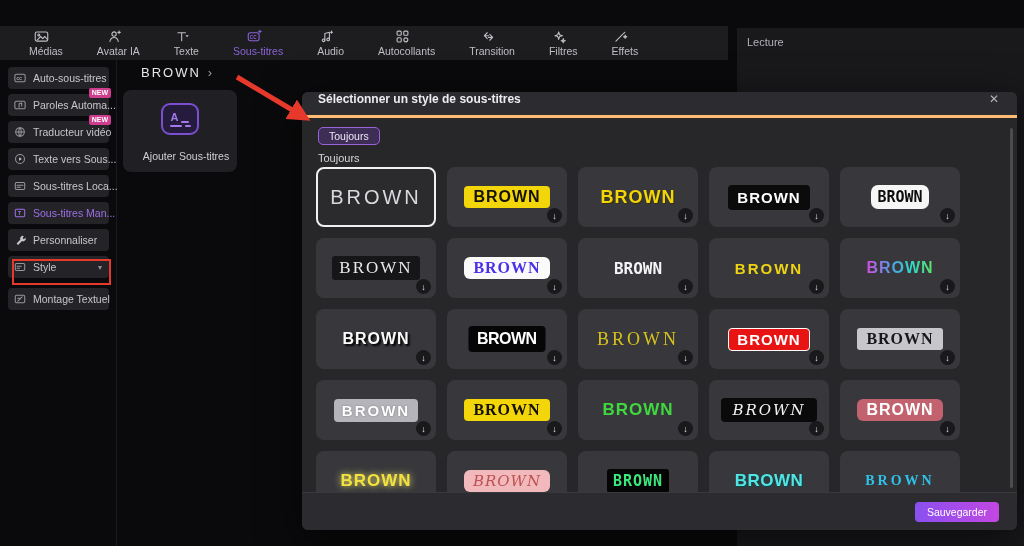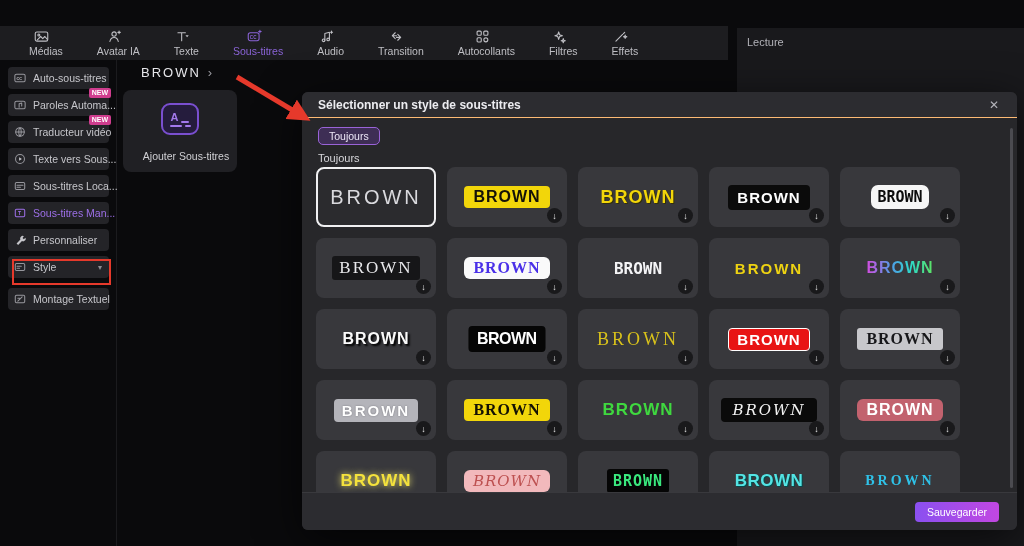--- a/index.html
+++ b/index.html
@@ -69,21 +69,21 @@
 
   
   .arrow-svg { position:absolute; left:228px; top:64px; width:110px; height:72px;
     z-index:60; pointer-events:none; }
 
   
   .dialog { position:absolute; left:302px; top:92px; width:715px; height:438px;
     background:#27272a; border-radius:6px; box-shadow:0 10px 44px rgba(0,0,0,.65);
     z-index:10; overflow:hidden; }
   .dhead { position:absolute; left:0; top:0; right:0; height:26px; background:#2c2c30;
-    border-bottom:1px solid #fdba74; display:flex; align-items:center; padding:0 16px; }
+    border-bottom:3px solid #fdba74; display:flex; padding:0 16px; }
   .dtitle { font-size:12px; font-weight:bold; color:#ececf0; flex:1; }
   .dclose { font-size:12px; color:#b4b4ba; cursor:pointer; padding:0 2px; }
   .chip { position:absolute; left:16px; top:35px; font-size:10.5px; color:#ece6f6;
     border:1px solid #9a63d8; background:rgba(122,66,196,.28); border-radius:5px;
     padding:2px 10px; cursor:pointer; }
   .sectlabel { position:absolute; left:16px; top:60px; font-size:11px; color:#d6d6da; }
   .grid { position:absolute; left:14px; top:75px; display:grid;
     grid-template-columns:repeat(5,120px); grid-auto-rows:60px; gap:11px 11px; }
   .card { position:relative; background:#38383c; border-radius:8px; cursor:pointer;
     display:flex; align-items:center; justify-content:center; overflow:hidden; }
@@ -173,33 +173,33 @@
       <svg viewBox="0 0 18 18">
           <path d="M7 13.5V5.5l5.5-1.5v8"></path>
           <circle cx="5.5" cy="13.5" r="1.6"></circle>
           <circle cx="11" cy="12.5" r="1.6"></circle>
           <path d="M15 2.5v2.5M13.8 3.8h2.5"></path>
         </svg>
       <span class="tlabel">Audio</span>
     </div>
     <div class="tool">
       <svg viewBox="0 0 18 18">
-          <path d="M7.5 4.5L4 8l3.5 3.5M4 8h5"></path>
-          <path d="M10.5 13.5L14 10l-3.5-3.5M14 10H9"></path>
-        </svg>
-      <span class="tlabel">Transition</span>
-    </div>
-    <div class="tool">
-      <svg viewBox="0 0 18 18">
           <rect x="2.5" y="2.5" width="5" height="5" rx="1.2"></rect>
           <rect x="10.5" y="2.5" width="5" height="5" rx="1.2"></rect>
           <rect x="2.5" y="10.5" width="5" height="5" rx="1.2"></rect>
           <circle cx="13" cy="13" r="2.4"></circle>
         </svg>
       <span class="tlabel">Autocollants</span>
+    </div>
+    <div class="tool">
+      <svg viewBox="0 0 18 18">
+          <path d="M7.5 4.5L4 8l3.5 3.5M4 8h5"></path>
+          <path d="M10.5 13.5L14 10l-3.5-3.5M14 10H9"></path>
+        </svg>
+      <span class="tlabel">Transition</span>
     </div>
     <div class="tool">
       <svg viewBox="0 0 18 18">
           <path d="M8 3.5l1.1 3.4L12.5 8l-3.4 1.1L8 12.5 6.9 9.1 3.5 8l3.4-1.1z"></path>
           <path d="M13.5 11.5l.6 1.9 1.9.6-1.9.6-.6 1.9-.6-1.9-1.9-.6 1.9-.6z"></path>
         </svg>
       <span class="tlabel">Filtres</span>
     </div>
     <div class="tool">
       <svg viewBox="0 0 18 18">

